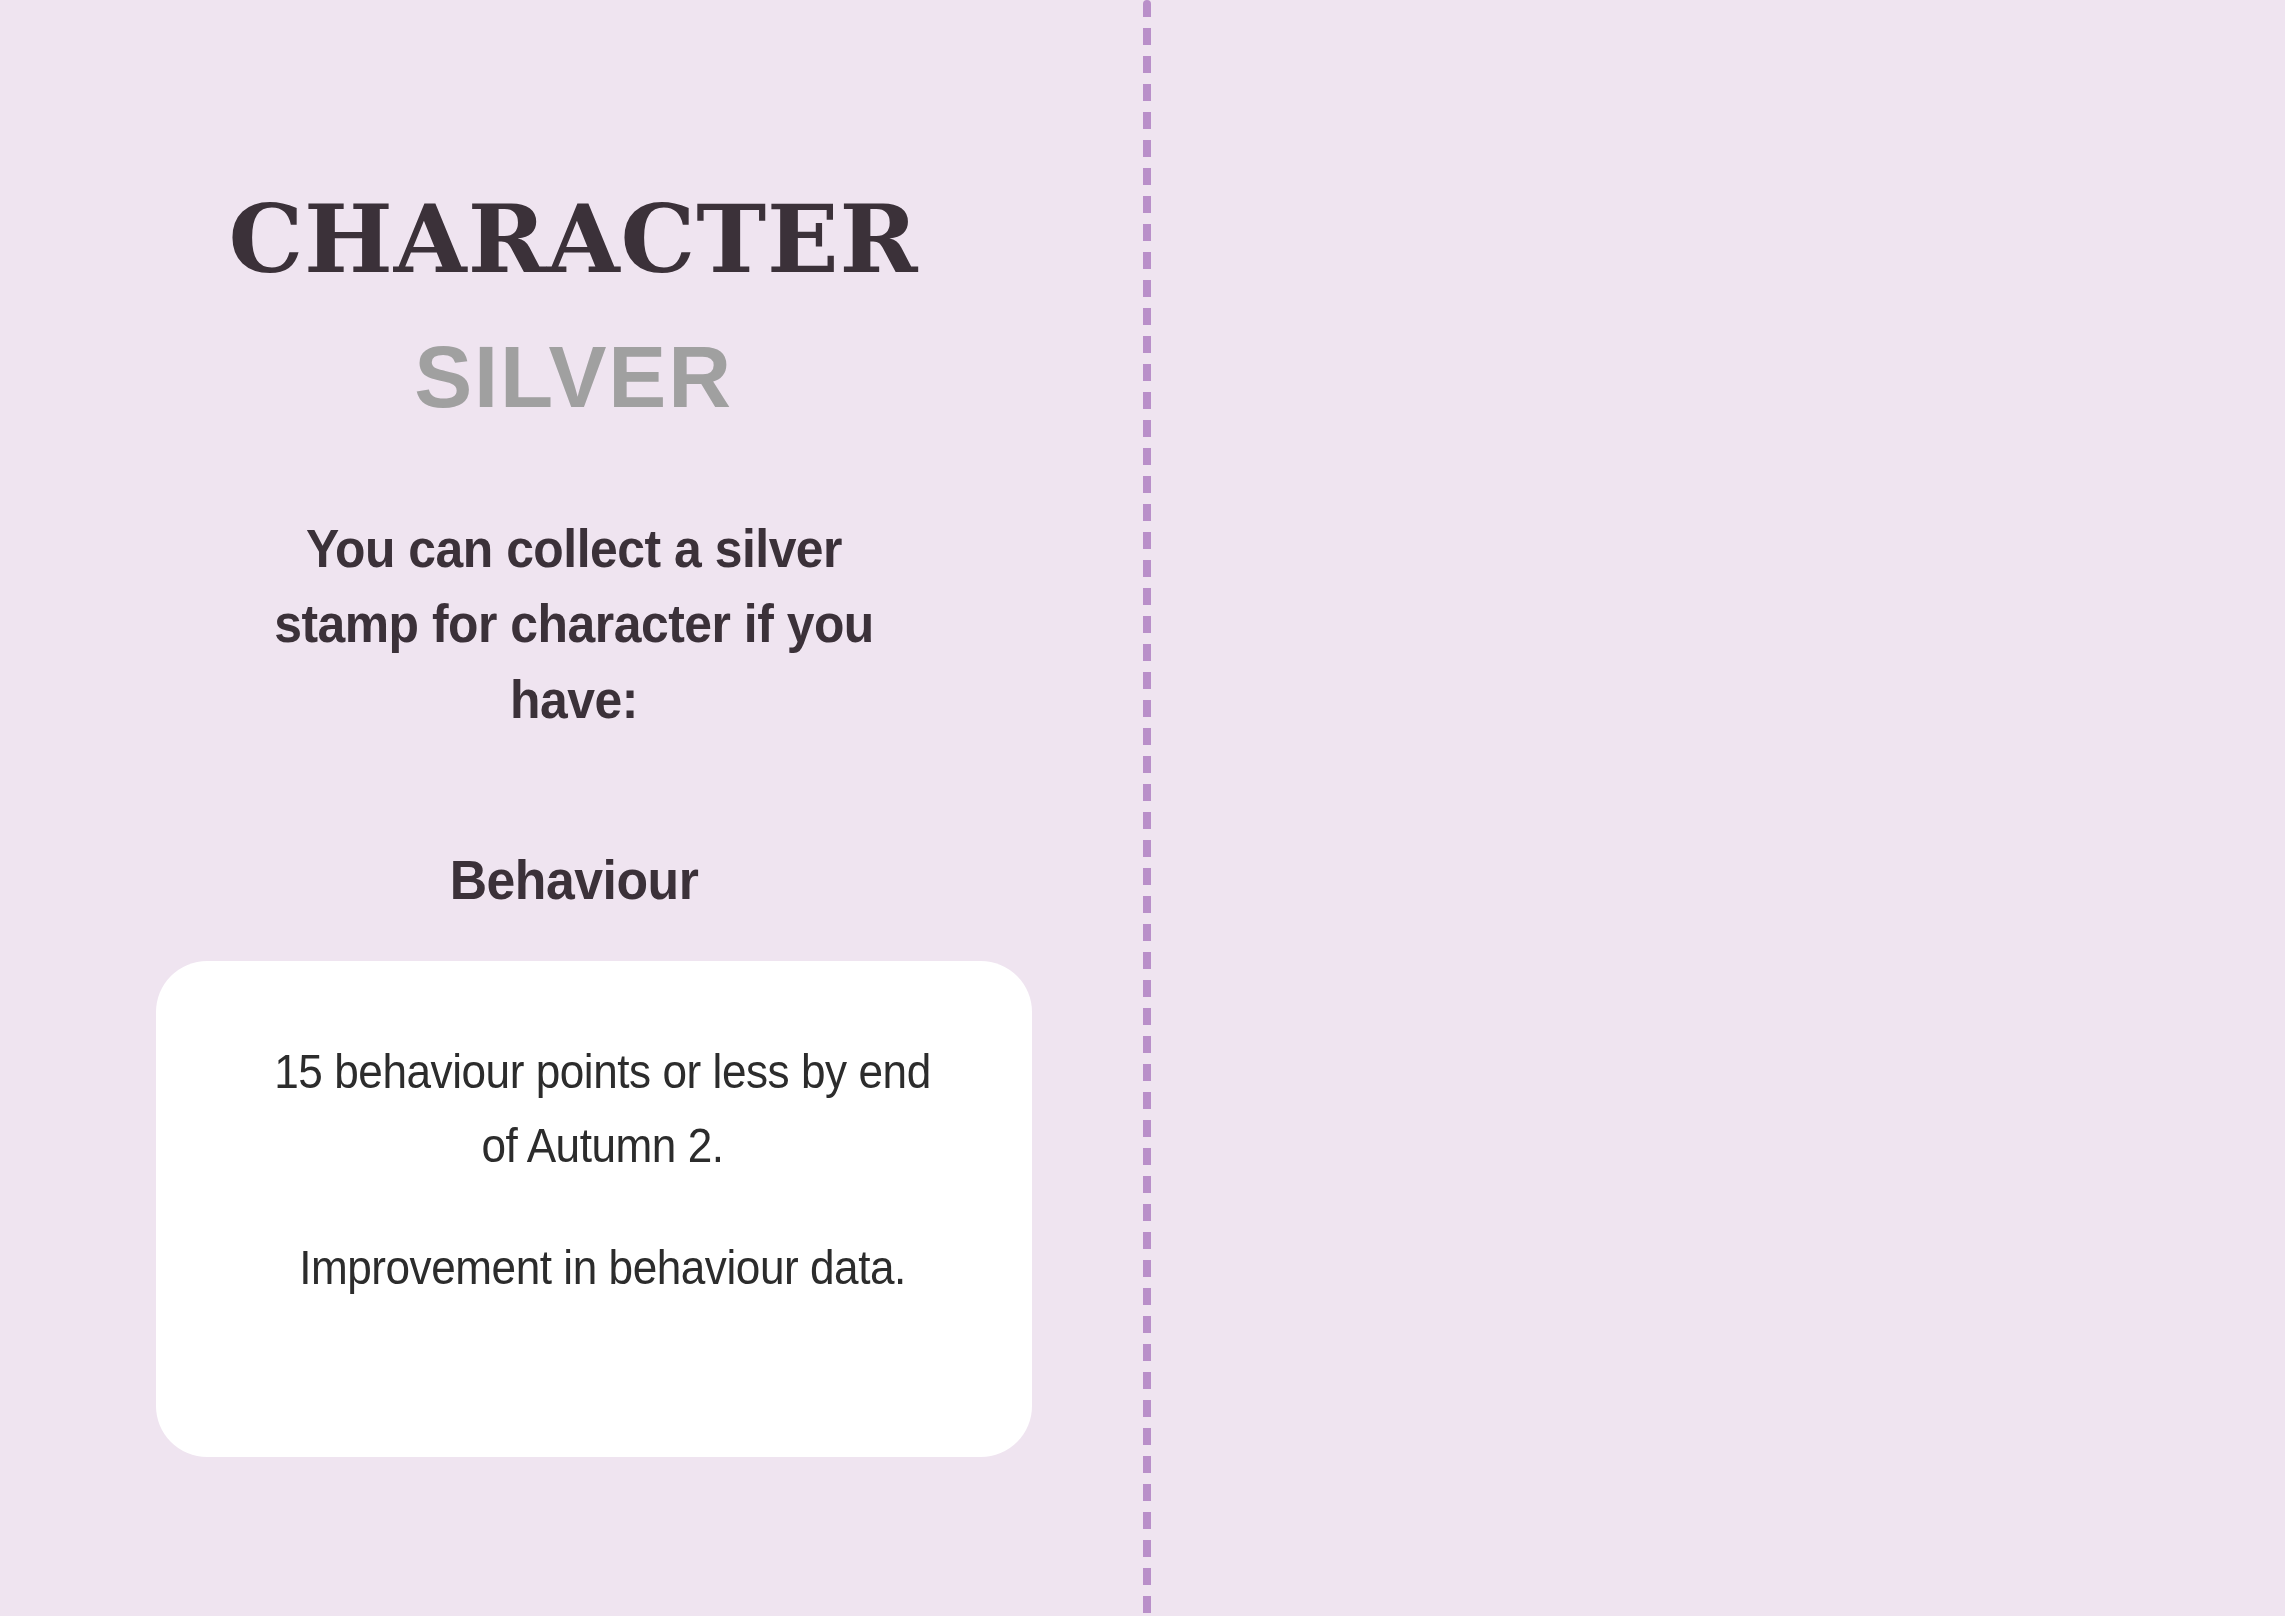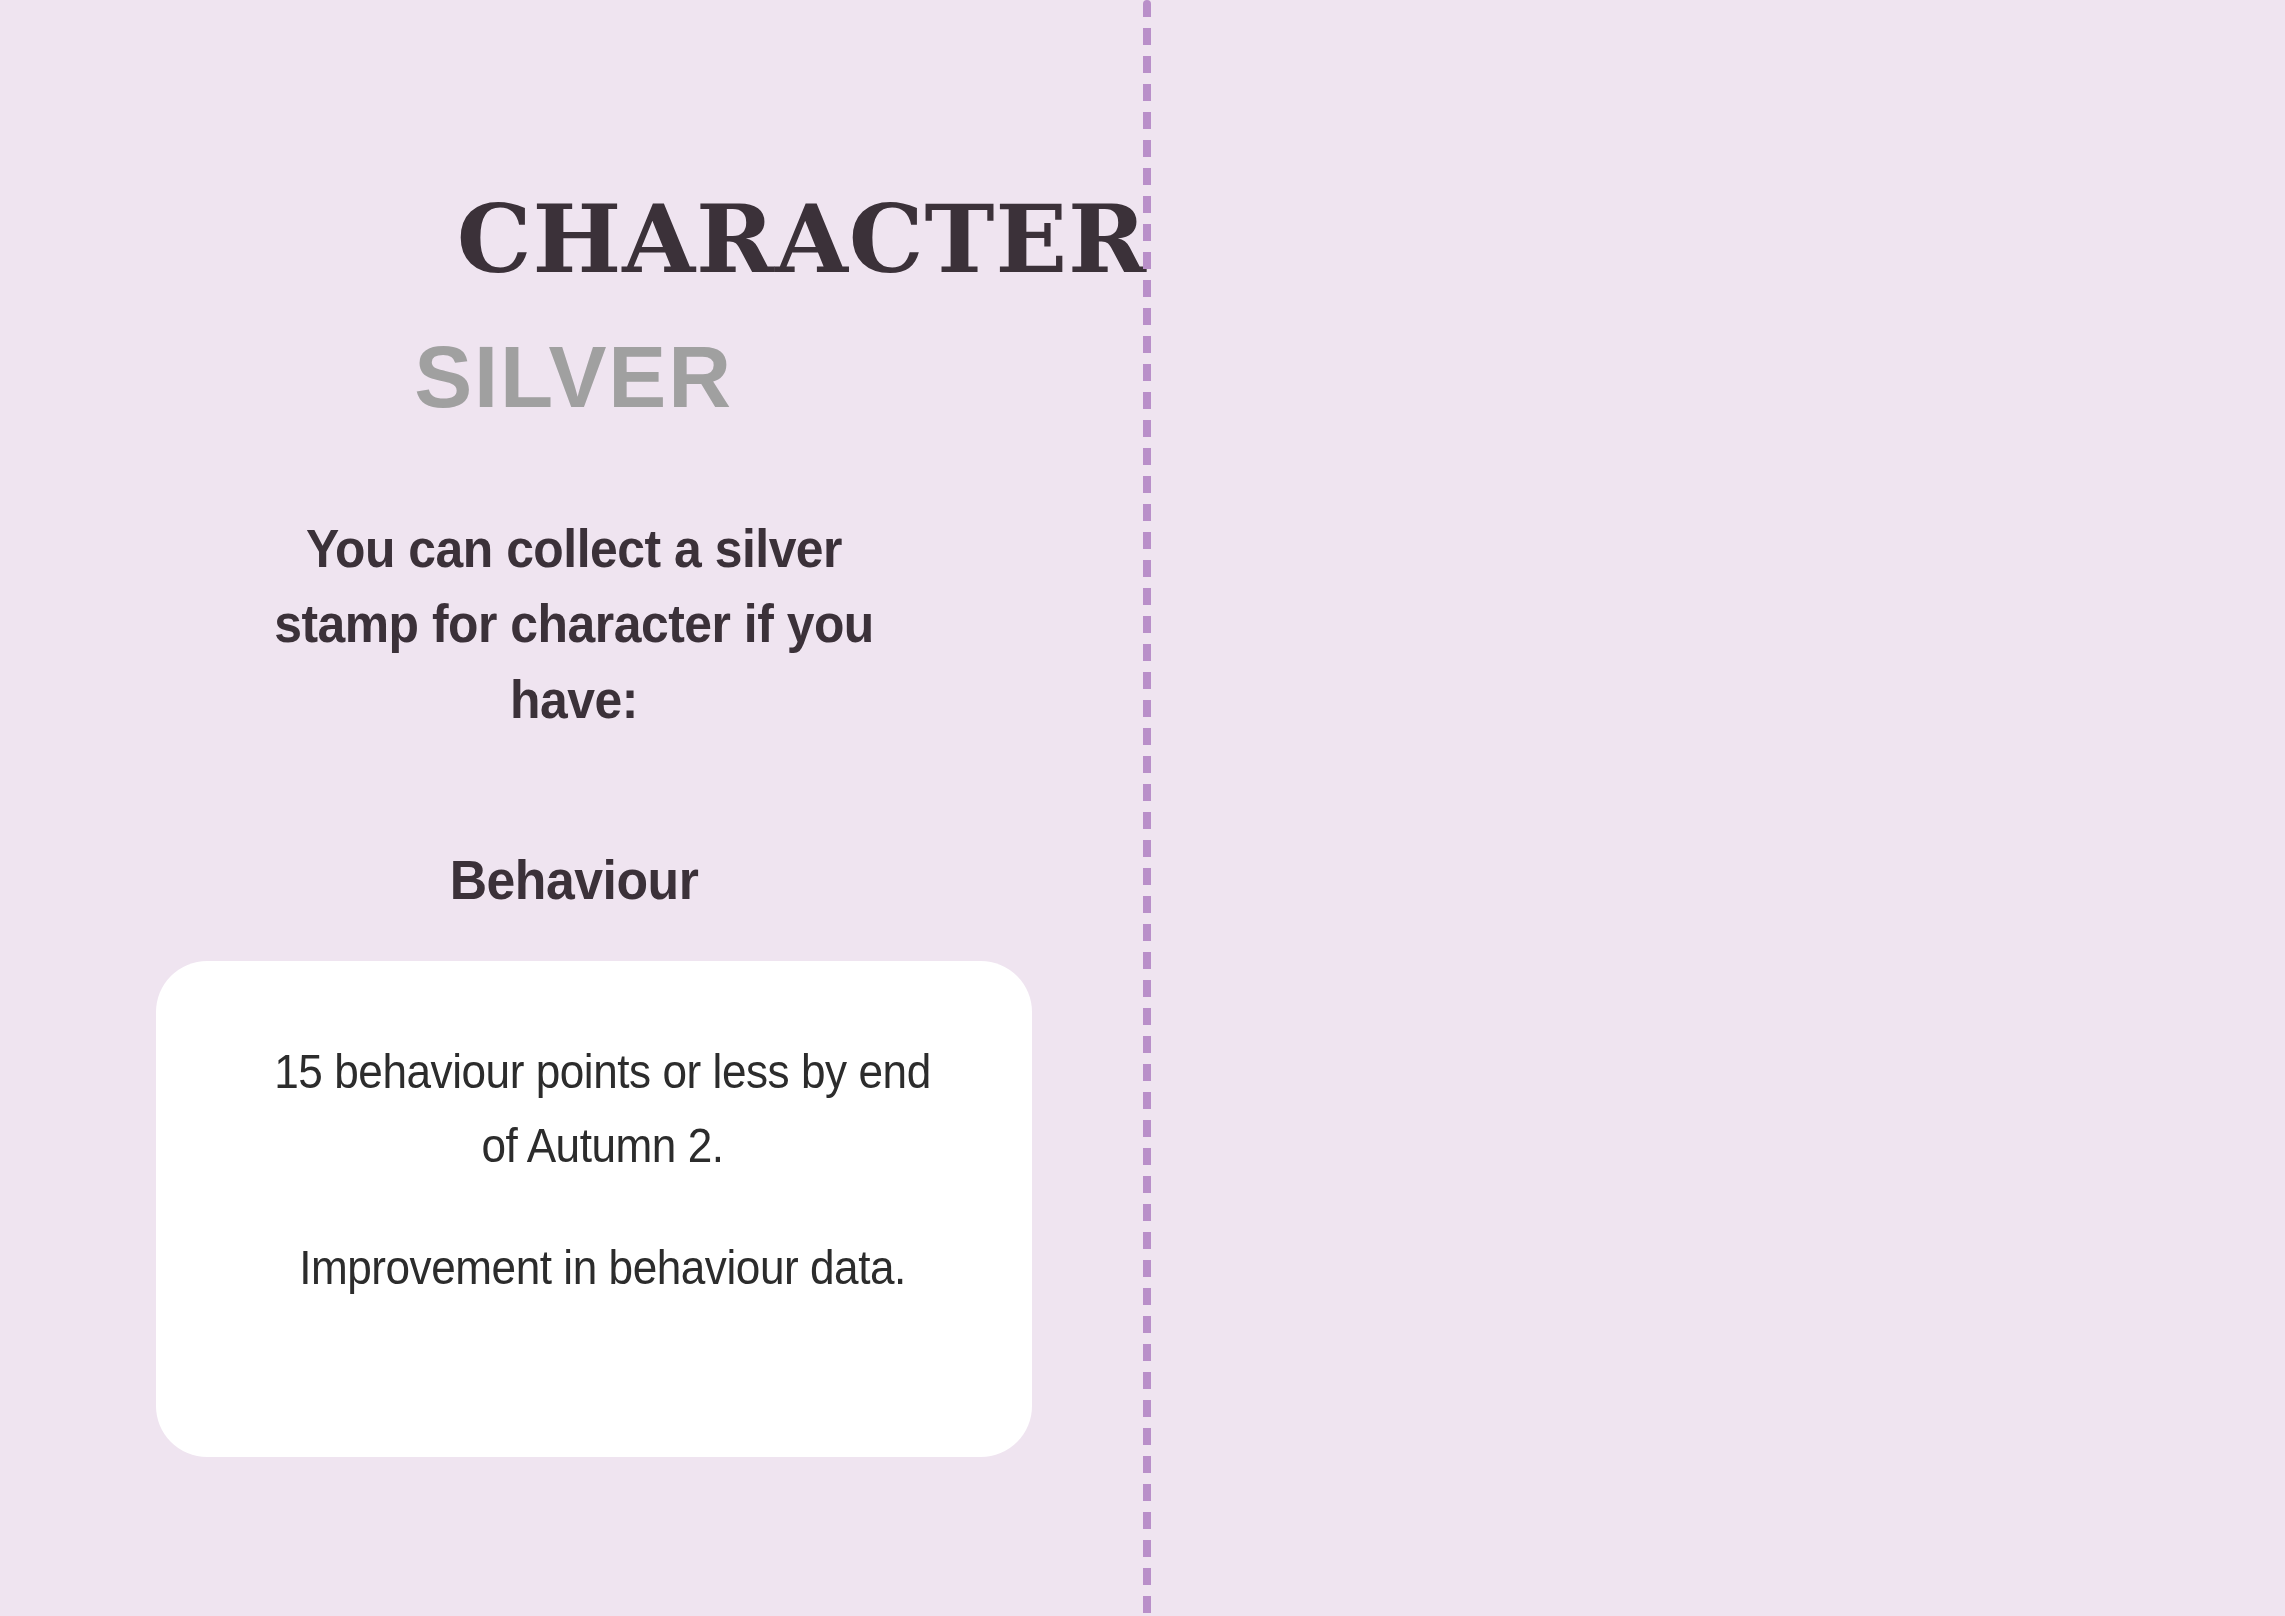--- a/index.html
+++ b/index.html
@@ -51,21 +51,21 @@
     width: 1138px;
     height: 1617px;
   }
 
   
   .title-character {
     position: absolute;
     left: 0;
     top: 192px;
     width: 1147px;
-    text-align: right;
+    text-align: center;
     font-family: "DejaVu Serif", "Liberation Serif", serif;
     font-weight: bold;
     font-size: 94px;
     letter-spacing: 0.9px;
     color: #3b3139;
     line-height: 1;
   }
   .title-silver {
     position: absolute;
     left: 0;

